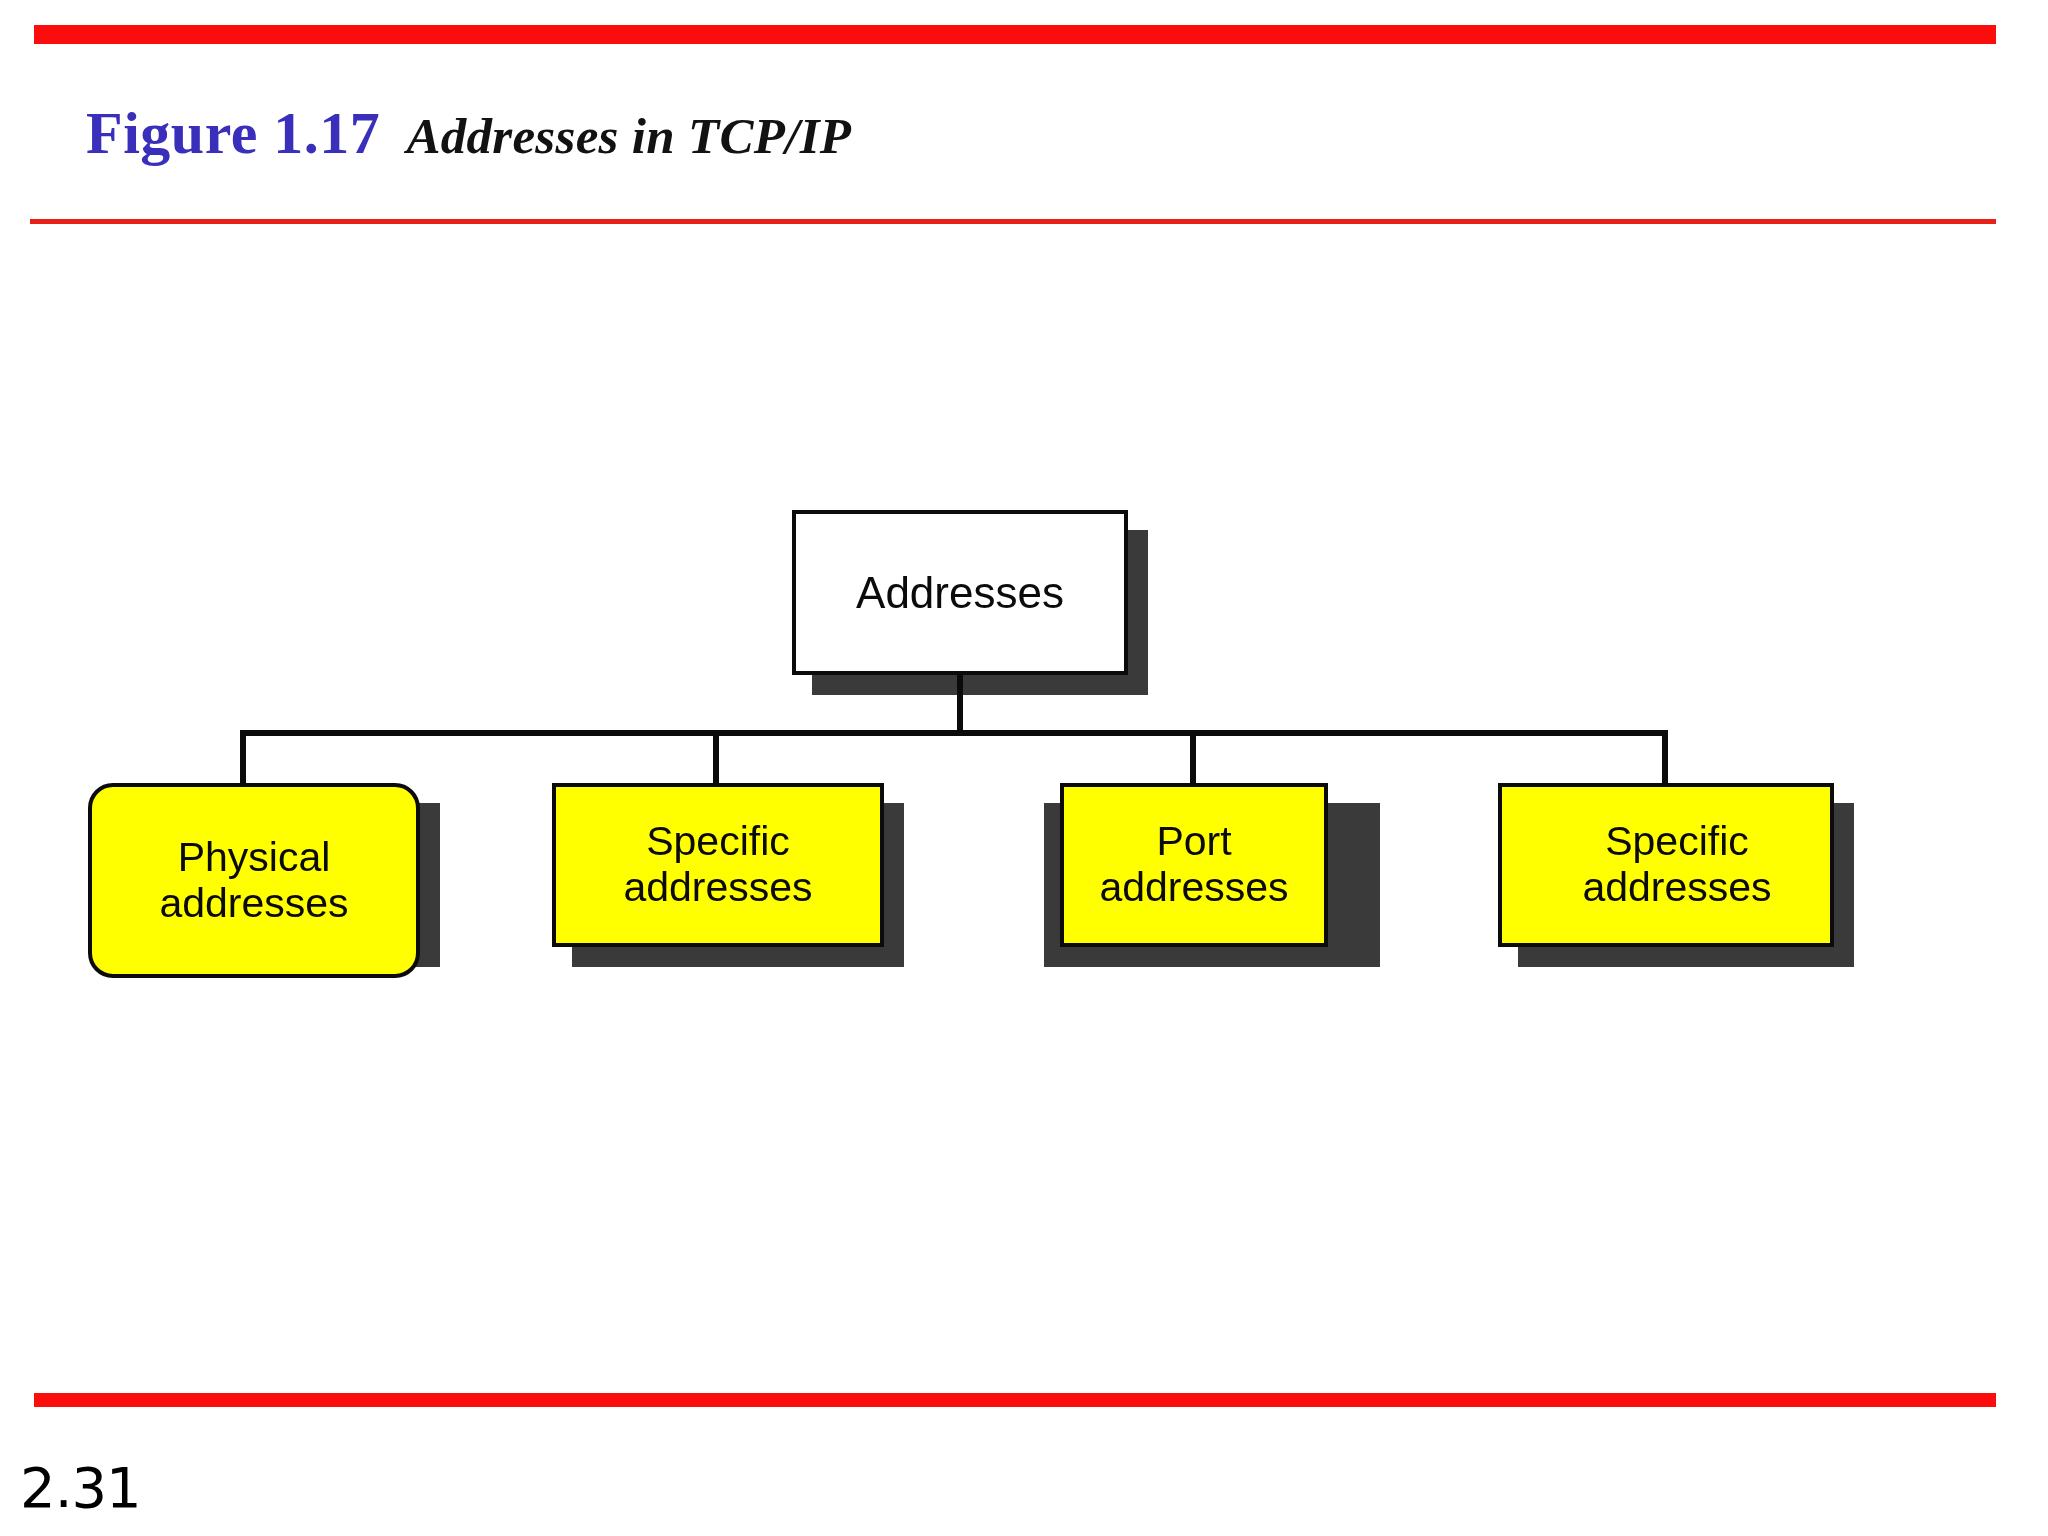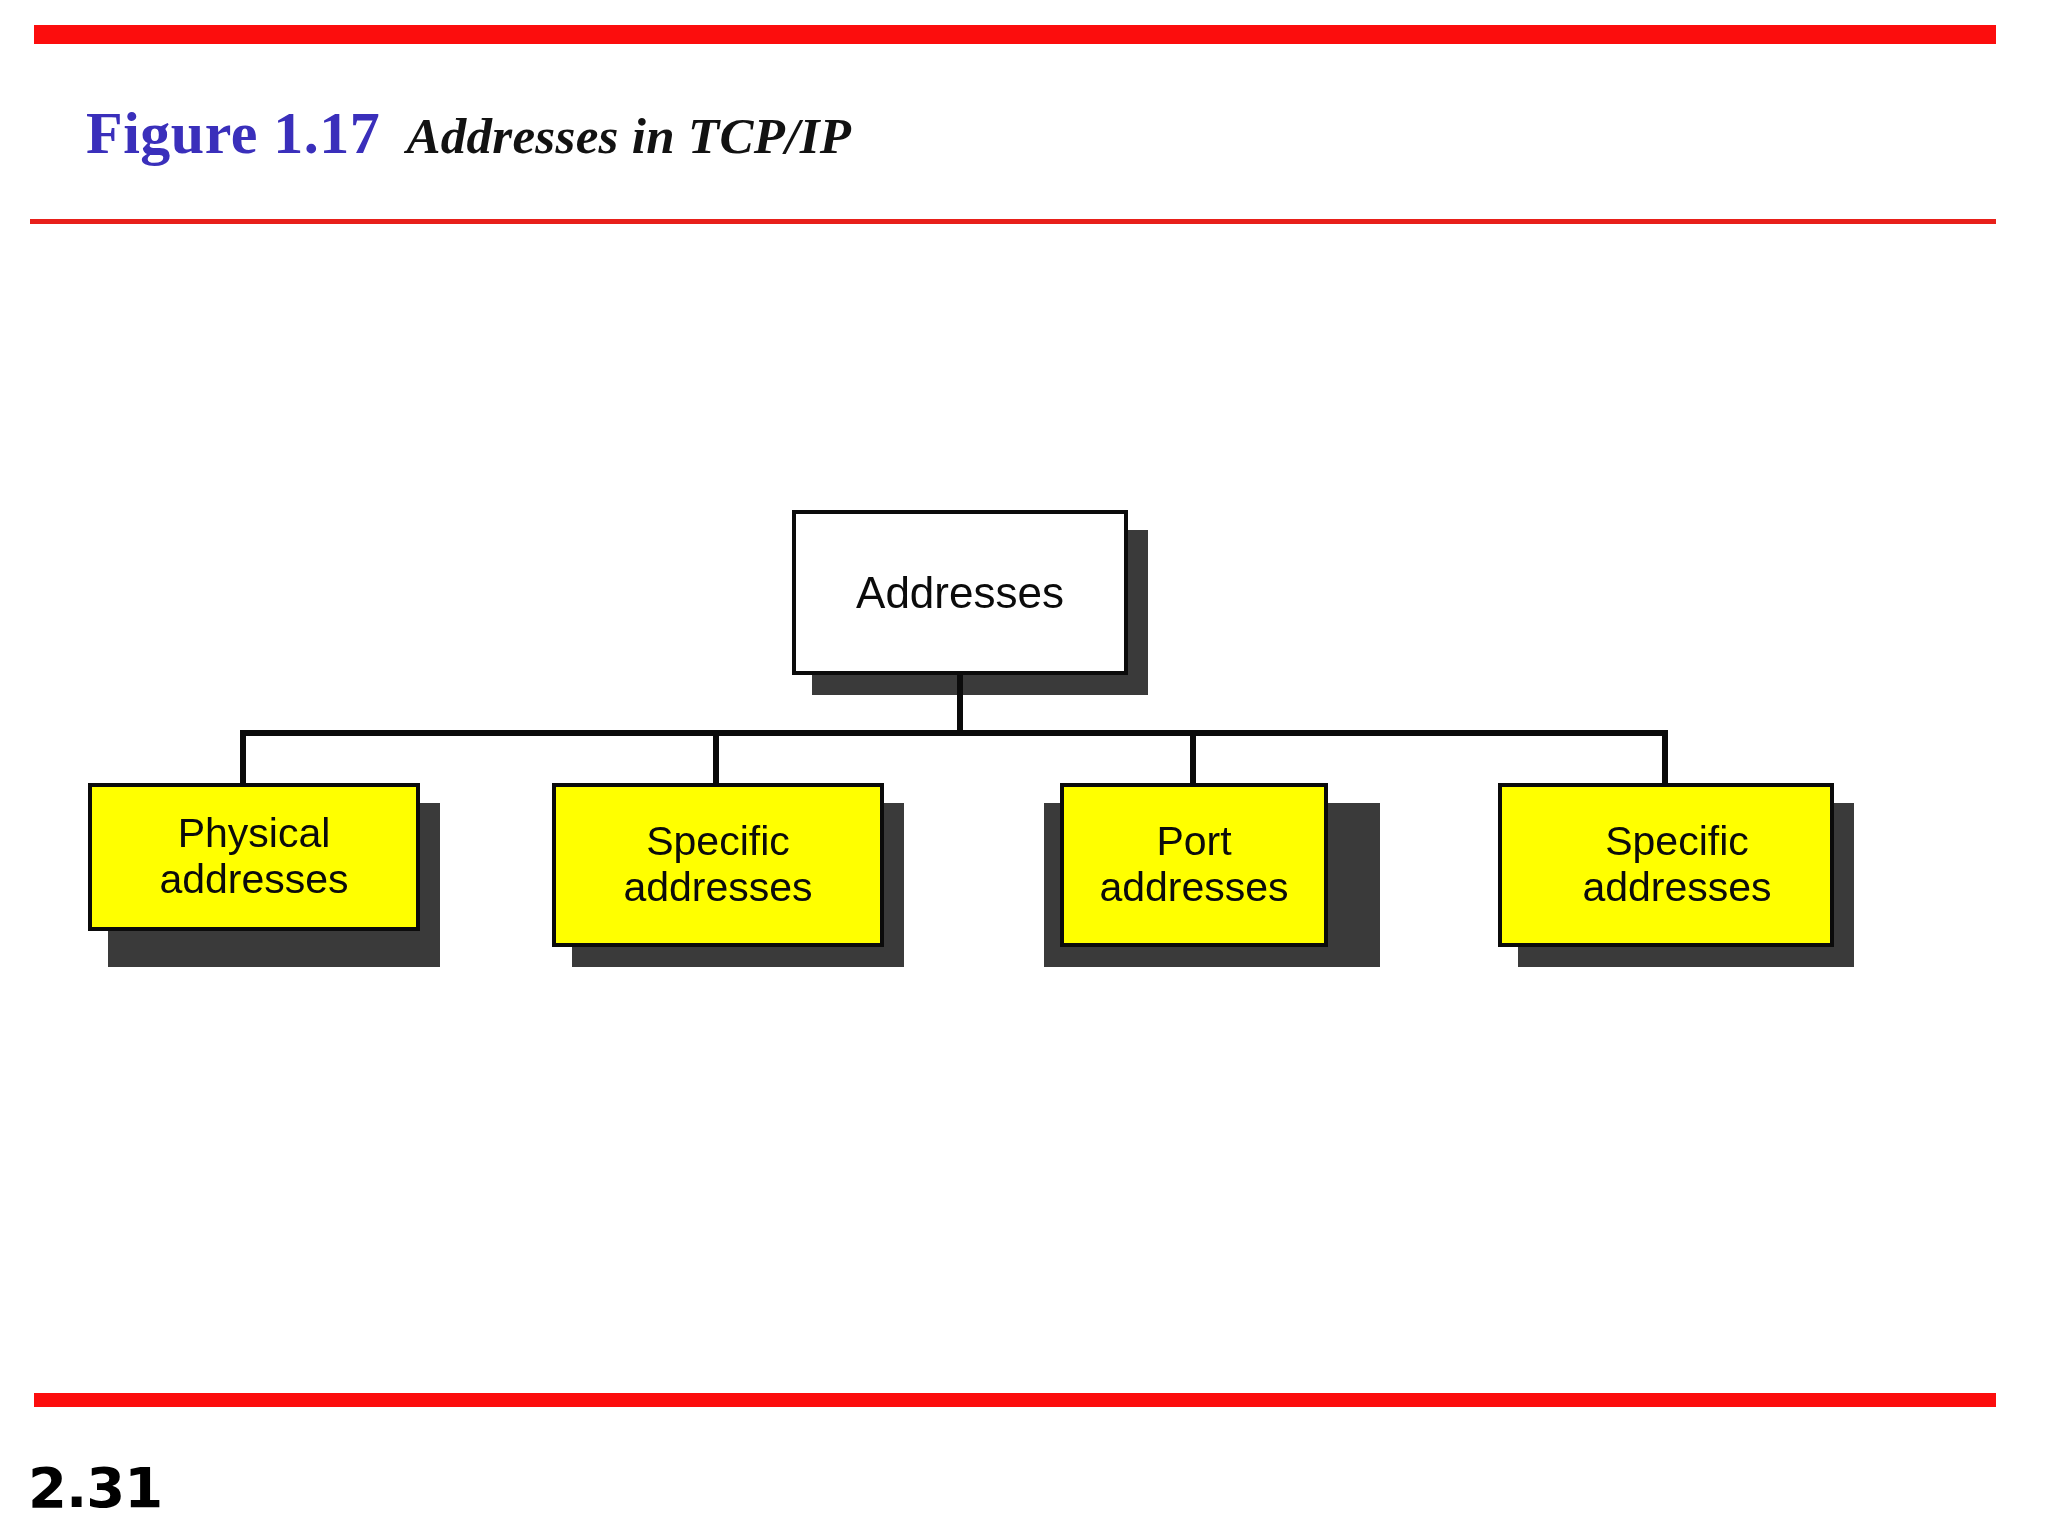--- a/index.html
+++ b/index.html
@@ -109,25 +109,24 @@
     background: #0b0b0b;
     z-index: 2;
   }
 
   
   .page-number {
     position: absolute;
     left: 20px;
     top: 1455px;
     font-family: "DejaVu Sans", sans-serif;
-    font-weight: bold;
+    font-weight: normal;
     font-size: 56px;
     color: #000000;
     letter-spacing: -1px;
-    margin-left: 8px;
   }
 </style>
 </head>
 <body>
 
 <div id="page">
 
   <div class="rule-top"></div>
 
   <div class="title-wrap">
@@ -147,21 +146,21 @@
     <div class="conn" style="left:957px; top:675px; width:6px; height:60px;"></div>
 
     <div class="conn" style="left:240px; top:730px; width:1428px; height:6px;"></div>
 
     <div class="conn" style="left:240px; top:730px; width:6px; height:55px;"></div>
     <div class="conn" style="left:713px; top:730px; width:6px; height:55px;"></div>
     <div class="conn" style="left:1190px; top:730px; width:6px; height:55px;"></div>
     <div class="conn" style="left:1662px; top:730px; width:6px; height:55px;"></div>
 
     <div class="node-shadow" style="left:108px; top:803px; width:332px; height:164px;"></div>
-    <div class="node leaf" style="left:88px; top:783px; width:332px; height:148px;">
+    <div class="node leaf" style="left:88px; top:783px; width:332px; height:195px;border-radius:25px;">
       <span>
         <span>Physical</span><br>
         <span>addresses</span>
       </span>
     </div>
 
     <div class="node-shadow" style="left:572px; top:803px; width:332px; height:164px;"></div>
     <div class="node leaf" style="left:552px; top:783px; width:332px; height:164px;">
       <span>
         <span>Specific</span><br>

